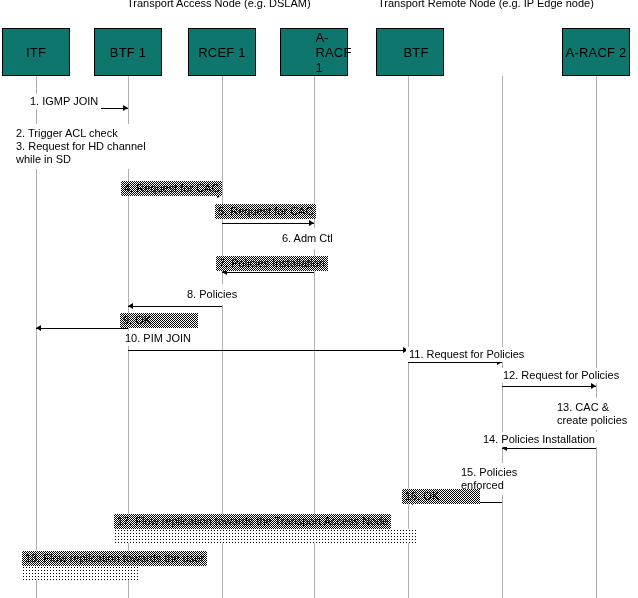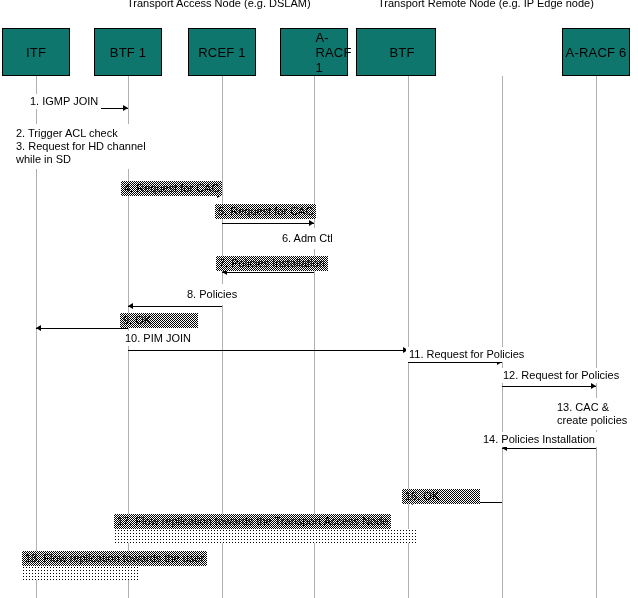--- a/index.html
+++ b/index.html
@@ -86,22 +86,22 @@
 
 <div id="diagram">
 
   <div class="group-caption" style="left:127px;top:-2px;">Transport Access Node (e.g. DSLAM)</div>
   <div class="group-caption" style="left:378px;top:-2px;">Transport Remote Node (e.g. IP Edge node)</div>
 
   <div class="participant" style="left:2px;width:68px;">ITF</div>
   <div class="participant" style="left:94px;width:68px;">BTF 1</div>
   <div class="participant" style="left:188px;width:68px;">RCEF 1</div>
   <div class="participant" style="left:280px;width:68px;padding-left:39px;">A-RACF 1</div>
-  <div class="participant" style="left:356px;width:80px;padding-left:12px;">BTF</div>
-  <div class="participant" style="left:562px;width:68px;">A-RACF 6</div>
+  <div class="participant" style="left:376px;width:68px;padding-left:12px;">BTF</div>
+  <div class="participant" style="left:562px;width:68px;">A-RACF 2</div>
 
   <div class="lifeline" style="left:36px;height:522px;"></div>
   <div class="lifeline" style="left:128px;height:522px;"></div>
   <div class="lifeline" style="left:222px;height:522px;"></div>
   <div class="lifeline" style="left:314px;height:522px;"></div>
   <div class="lifeline" style="left:408px;height:522px;"></div>
   <div class="lifeline" style="left:502px;height:522px;"></div>
   <div class="lifeline" style="left:596px;height:522px;"></div>
 
   <div class="arrow-line" style="left:36px;top:108px;width:92px;"></div>
@@ -146,20 +146,22 @@
   <div class="arrow-head right" style="left:591px;top:383px;"></div>
   <div class="msg plain" style="left:500px;top:368px;">12. Request for Policies</div>
 
   <div class="msg plain" style="left:553px;top:398px;width:83px;padding:3px 4px;">13. CAC &amp;
 create policies</div>
 
   <div class="arrow-line" style="left:502px;top:448px;width:94px;"></div>
   <div class="arrow-head left" style="left:502px;top:445px;"></div>
   <div class="msg plain" style="left:444px;top:432px;margin-left:36px;">14. Policies Installation</div>
 
+  <div class="msg plain" style="left:457px;top:463px;width:82px;padding:3px 4px;">15. Policies
+enforced</div>
 
   <div class="arrow-line" style="left:408px;top:502px;width:94px;"></div>
   <div class="arrow-head left" style="left:408px;top:499px;"></div>
   <div class="msg dither" style="left:402px;top:489px;width:78px;">16. OK</div>
 
   <div class="msg dither" style="left:114px;top:514px;">17. Flow replication towards the Transport Access Node</div>
   <div class="band" style="left:114px;top:529px;width:304px;height:14px;"></div>
 
   <div class="msg dither" style="left:22px;top:551px;">18. Flow replication towards the user</div>
   <div class="band" style="left:22px;top:566px;width:116px;height:14px;"></div>

